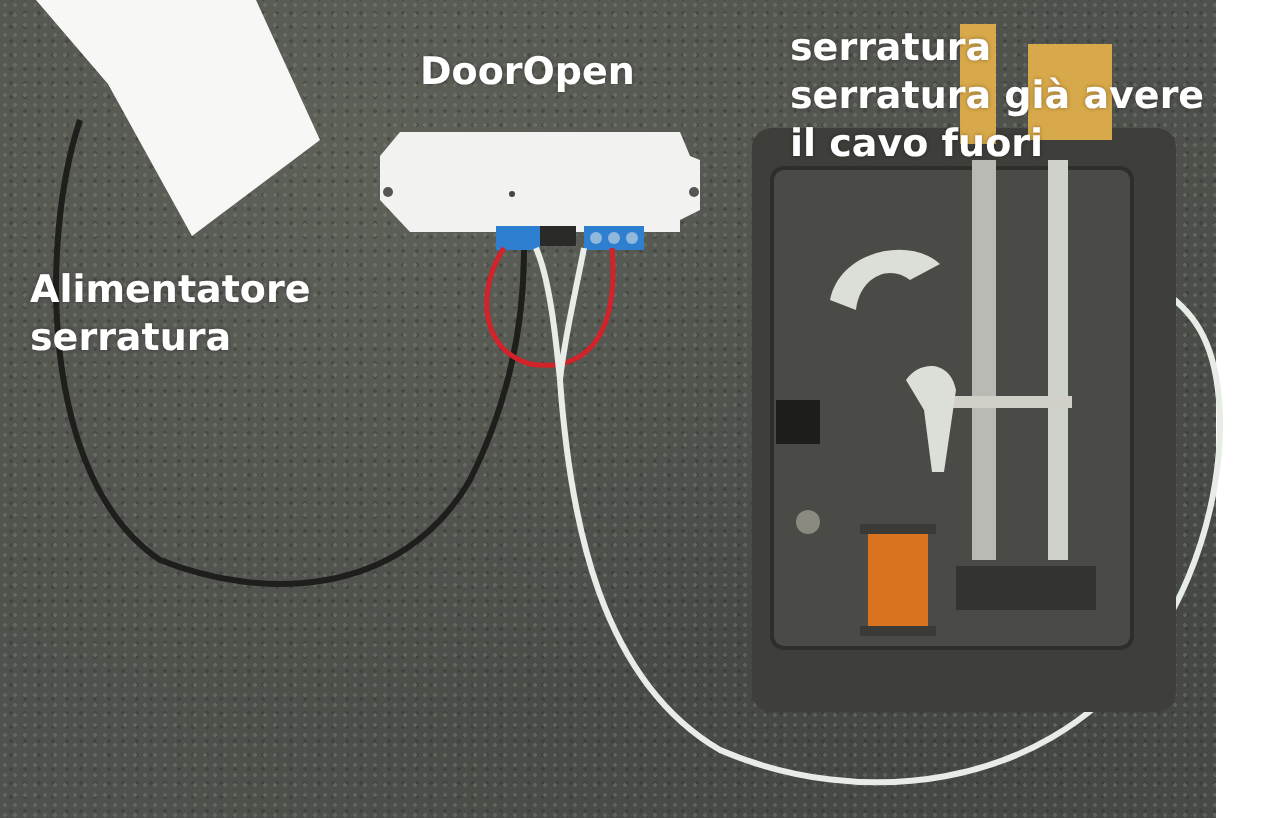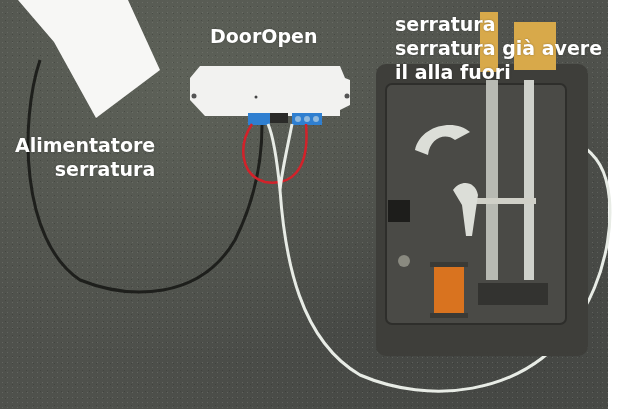--- a/index.html
+++ b/index.html
@@ -15,21 +15,21 @@
         radial-gradient(#8a8c86 0.8px, transparent 1px),
         radial-gradient(#2e302c 0.8px, transparent 1px);
       background-size: 5px 5px, 7px 7px;
       background-position: 0 0, 2px 3px; }
     svg.photo { position: absolute; left: 0; top: 0; }
     .label { position: absolute; color: #ffffff; font-weight: bold;
       font-family: "DejaVu Sans", sans-serif; font-size: 19px; line-height: 24px;
       text-shadow: 0 0 2px rgba(0,0,0,.35); white-space: nowrap; }
     .label .line { display: block; }
     #lbl-doorop { left: 210px; top: 24px; }
-    #lbl-psu { left: 15px; top: 133px; text-align: right; }
+    #lbl-psu { left: 15px; top: 133px; }
     #lbl-lock { left: 395px; top: 12px; }
   </style>
 </head>
 <body>
 
 <div class="scene">
   <div class="noise"></div>
 
   <svg class="photo" width="640" height="409" viewBox="0 0 640 409">
 
@@ -87,15 +87,15 @@
   </div>
 
   <div class="label" id="lbl-psu">
     <span class="line">Alimentatore</span>
     <span class="line">serratura</span>
   </div>
 
   <div class="label" id="lbl-lock">
     <span class="line">serratura</span>
     <span class="line">serratura già avere</span>
-    <span class="line">il alla fuori</span>
+    <span class="line">il cavo fuori</span>
   </div>
 </div>
 
 </body></html>

